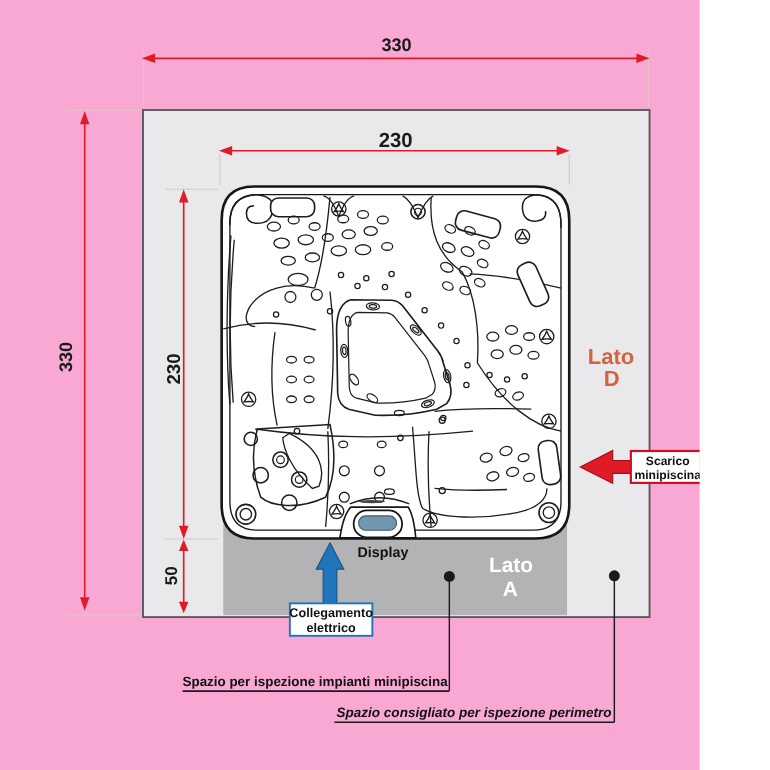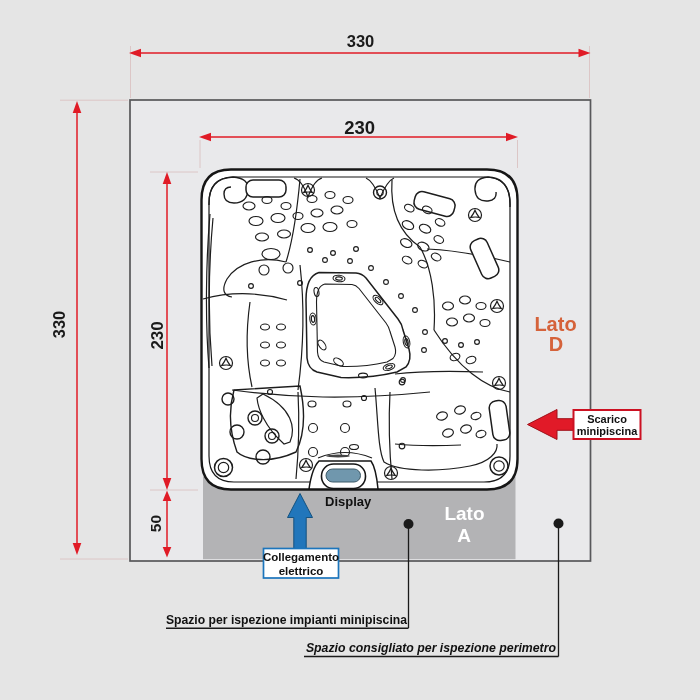--- a/index.html
+++ b/index.html
@@ -1,16 +1,16 @@
 <!DOCTYPE html>
 <html><head>
 <meta charset="utf-8">
 <style>
 html,body{margin:0;padding:0;background:#ffffff;}
-.page{position:relative;width:700px;height:700px;background:#e5e5e5;overflow:hidden;
+.page{position:relative;width:636px;height:700px;background:#f9a8d4;overflow:hidden;
 font-family:"Liberation Sans", sans-serif;}
 svg{position:absolute;left:0;top:0;}
 text{font-family:"Liberation Sans", sans-serif;}
 </style>
 </head>
 <body>
 <div class="page">
 <svg width="700" height="700" viewBox="0 0 700 700">
 
   <g>

